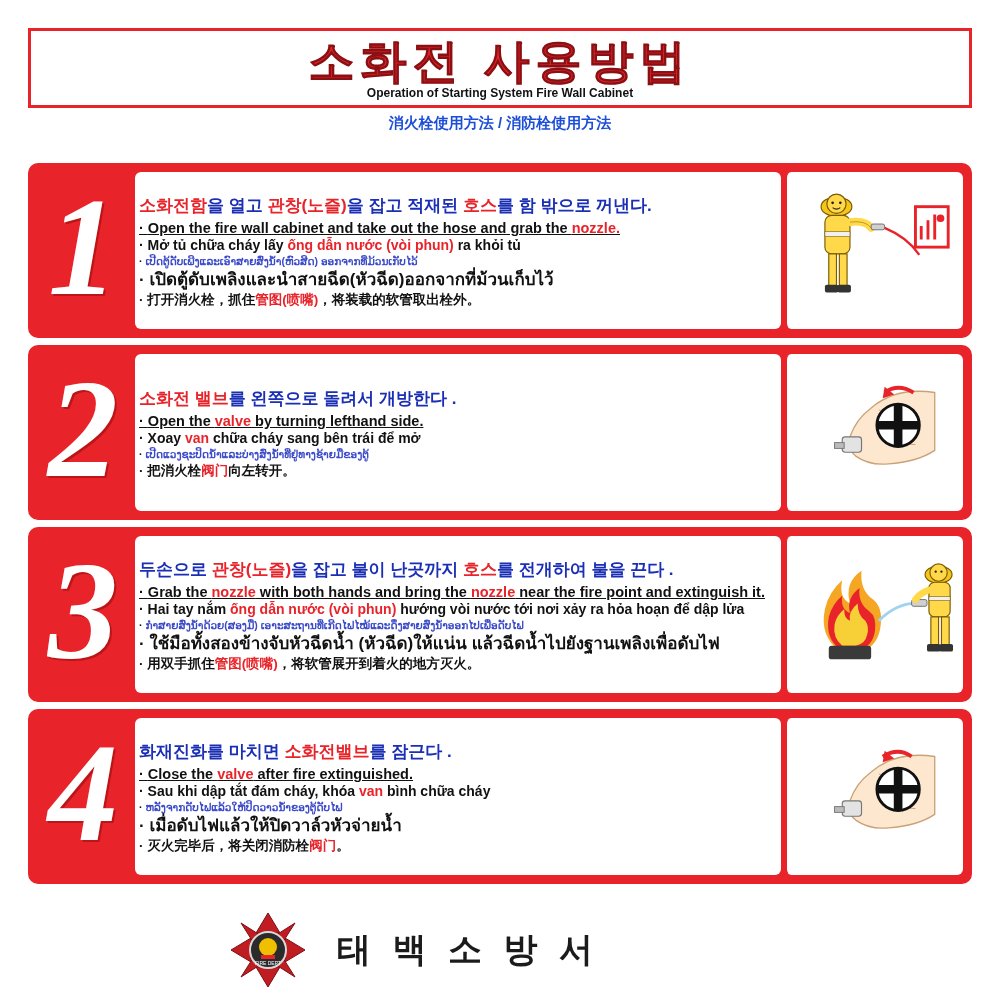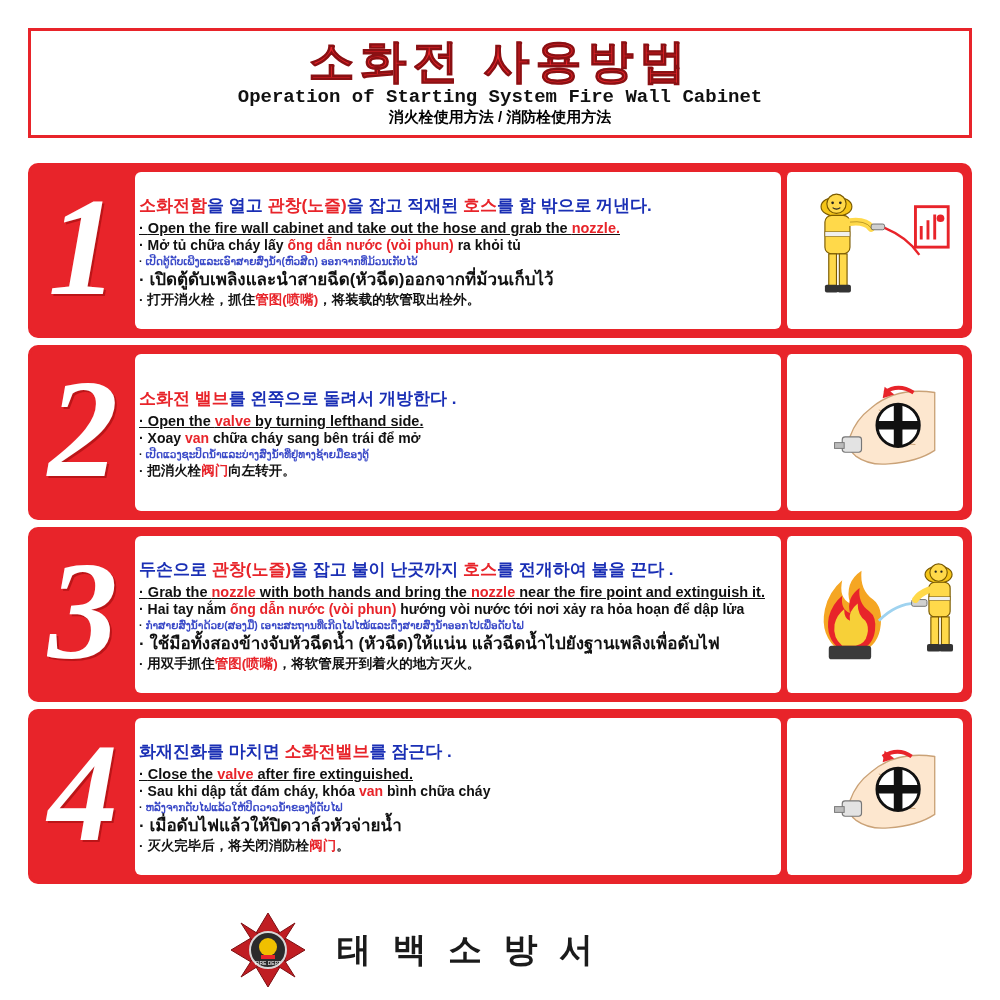--- a/index.html
+++ b/index.html
@@ -20,49 +20,49 @@
     box-sizing: border-box;
     background: #ffffff;
   }
 
   
   .title-box {
     position: absolute;
     left: 28px;
     top: 28px;
     width: 944px;
-    height: 110px;
+    height: 80px;
     box-sizing: border-box;
     border: 3px solid #e8242a;
     background: #ffffff;
     text-align: center;
   }
   .title-main {
     margin-top: 6px;
     font-family: "Liberation Sans", sans-serif;
     font-weight: bold;
     font-size: 46px;
     letter-spacing: 6px;
     color: #e8242a;
     -webkit-text-stroke: 1px #8a1013;
     line-height: 1.05;
   }
   .title-sub-en {
-    font-family: Liberation Mono, monospace;
-    font-weight: bold;
-    font-size: 19px;
+    font-family: Liberation Sans, sans-serif;
+    font-weight: bold;
+    font-size: 12px;
     color: #111111;
     margin-top: 1px;
   }
   .title-sub-cn {
     font-family: "Liberation Sans", sans-serif;
     font-weight: bold;
     font-size: 15px;
-    color: #000000;
-    margin-top: 0;
+    color: #1d4ed8;
+    margin-top: 14px;
   }
 
   
   .step {
     position: absolute;
     left: 28px;
     width: 944px;
     box-sizing: border-box;
     border: 3px solid #e8242a;
     border-radius: 10px;

